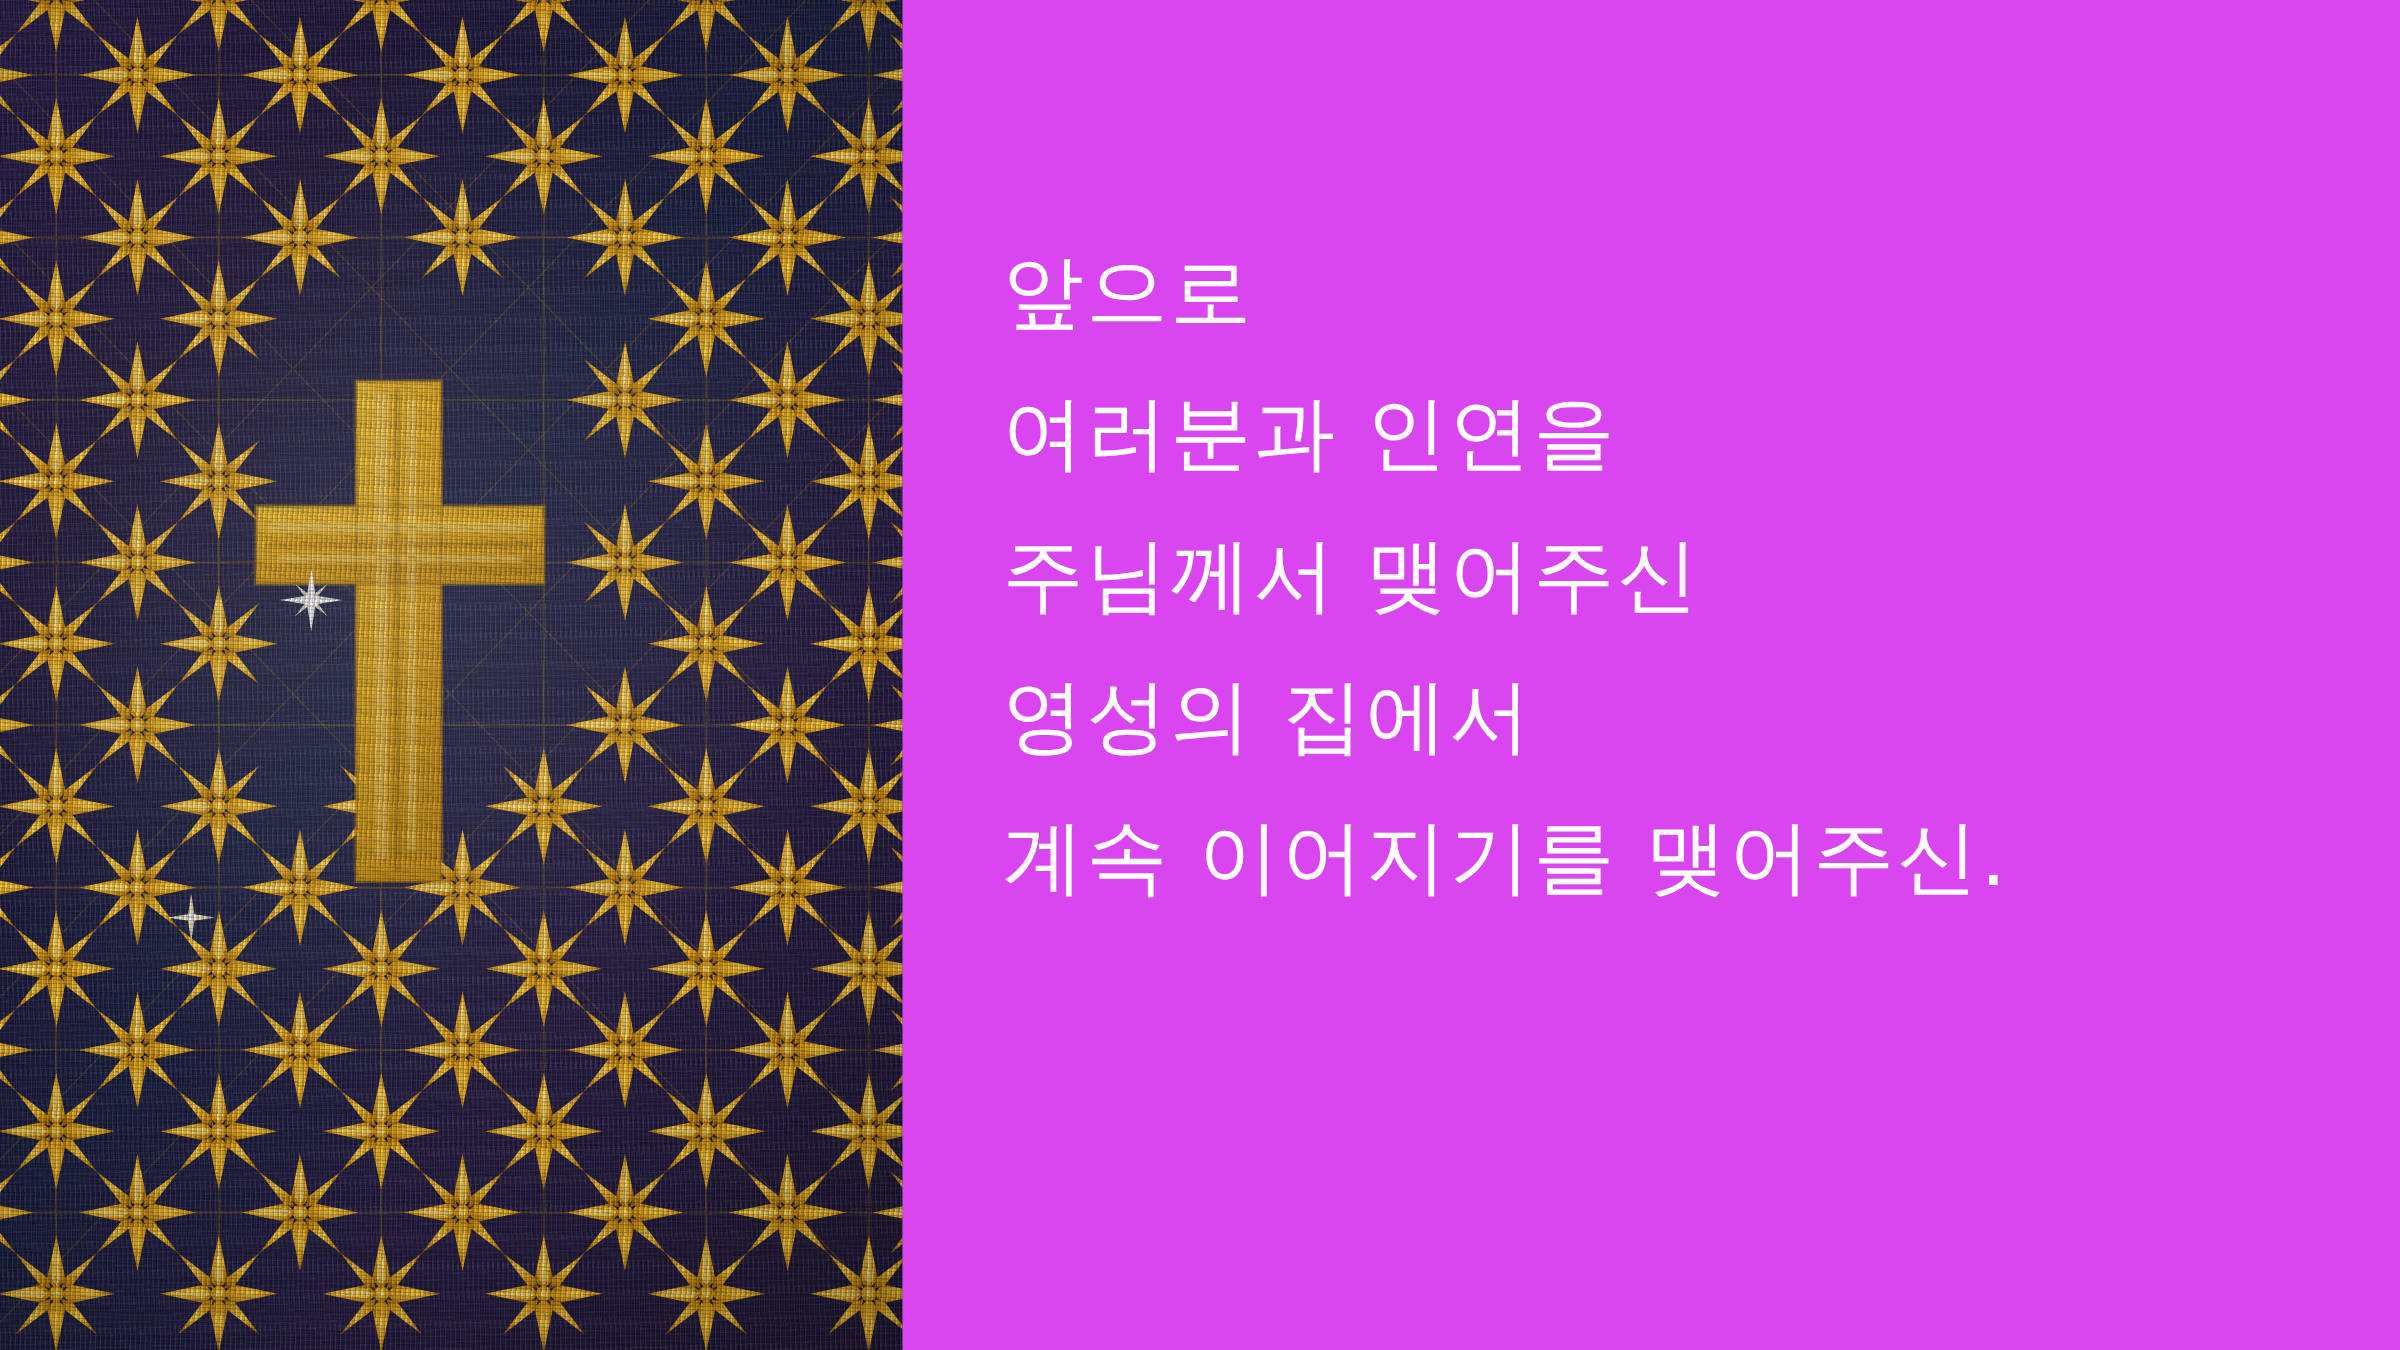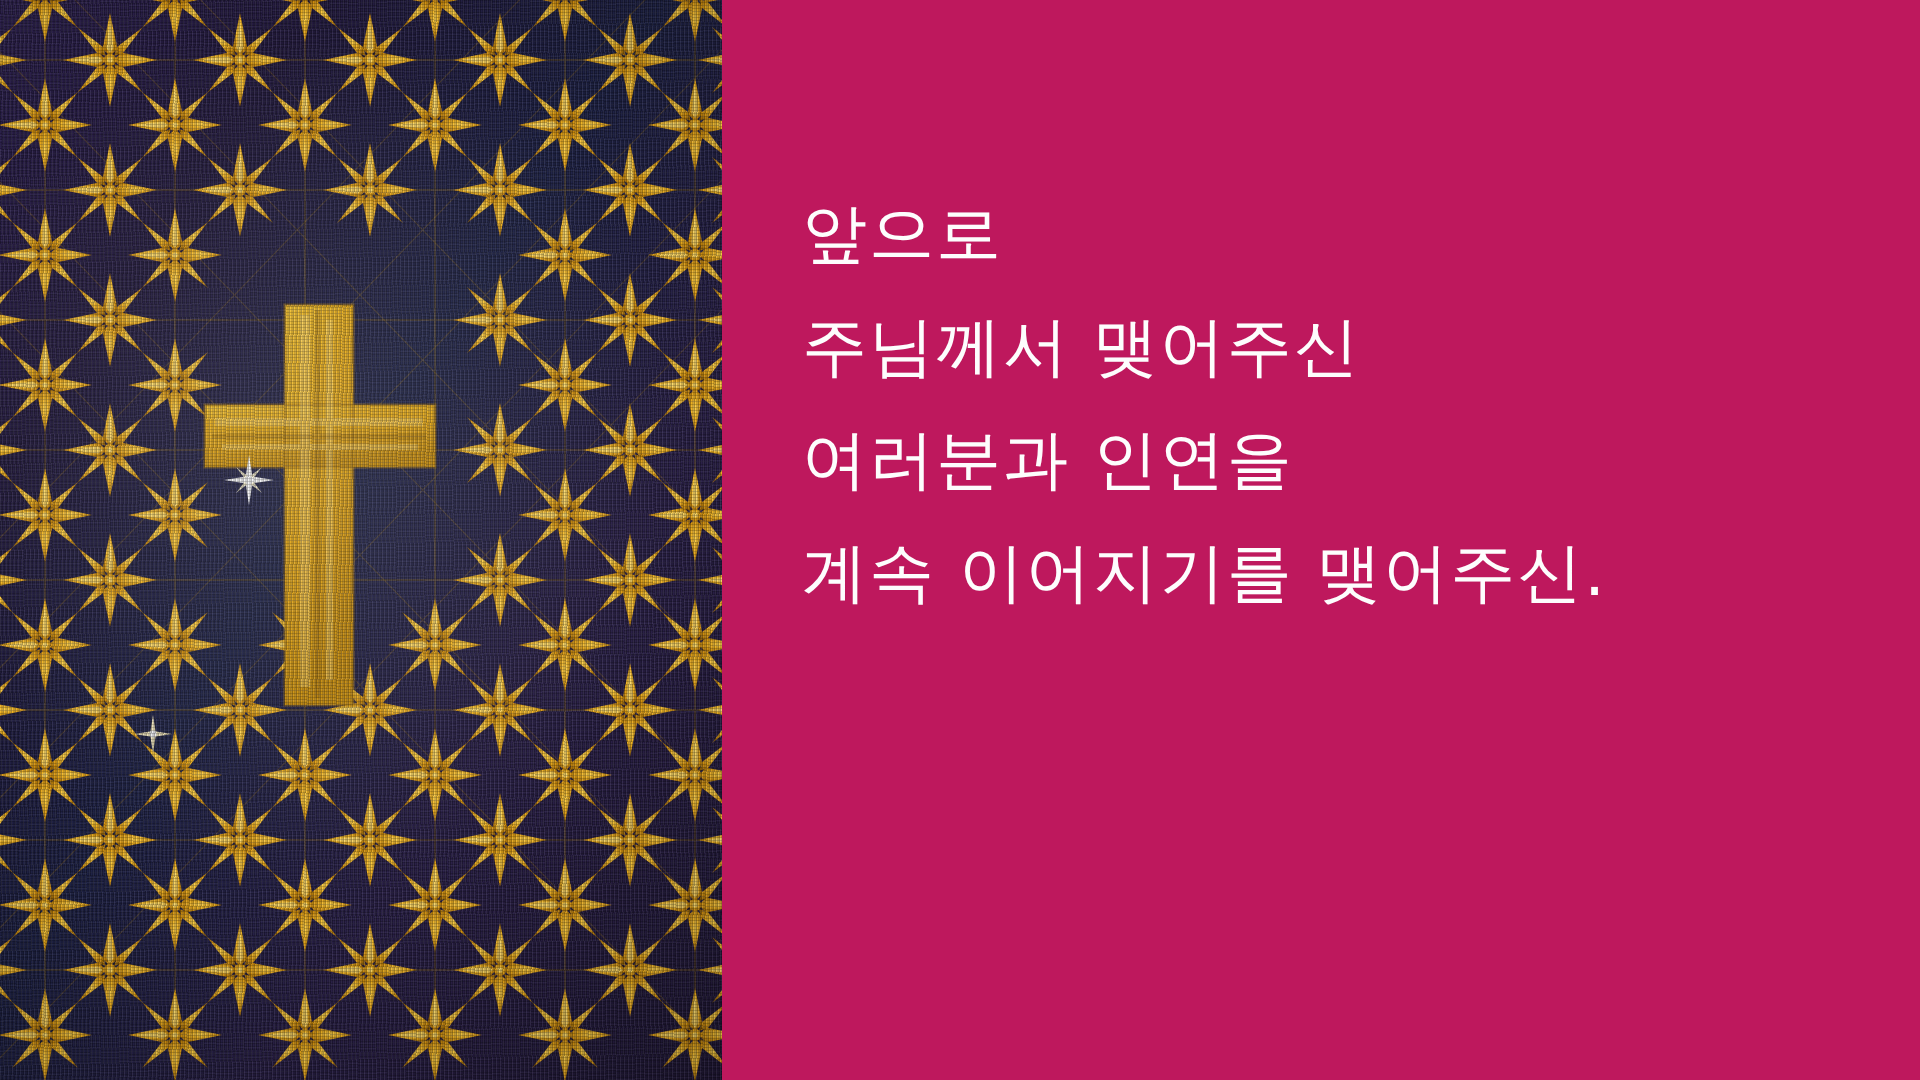--- a/index.html
+++ b/index.html
@@ -83,21 +83,21 @@
         rgba(0,0,0,.30) 100%);
   }
 
   
   #text-panel {
     position: absolute;
     left: 722px;
     top: 0;
     width: 1198px;
     height: 1080px;
-    background: #be185d;
+    background: #d946ef;
   }
 
   #verse-block {
     position: absolute;
     left: 80px;
     top: 178px;
     width: 1100px;
   }
 
   .verse-line {
@@ -337,19 +337,20 @@
     </svg>
 
     <div id="tessera-overlay"></div>
     <div id="tessera-highlight"></div>
     <div id="mosaic-vignette"></div>
   </div>
 
   <div id="text-panel">
     <div id="verse-block">
       <div class="verse-line">앞으로</div>
+      <div class="verse-line">여러분과 인연을</div>
       <div class="verse-line">주님께서 맺어주신</div>
-      <div class="verse-line">여러분과 인연을</div>
+      <div class="verse-line">영성의 집에서</div>
       <div class="verse-line">계속 이어지기를 맺어주신.</div>
     </div>
   </div>
 
 </div>
 
 </body></html>

